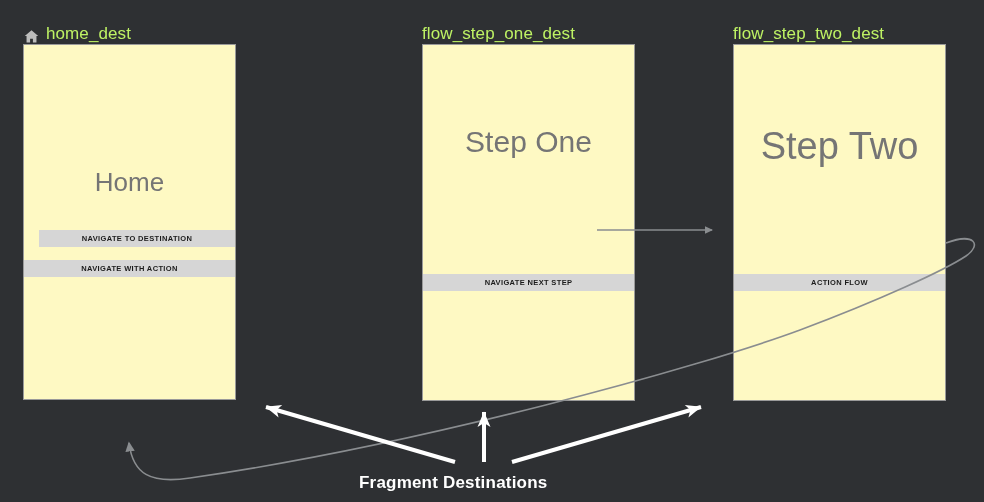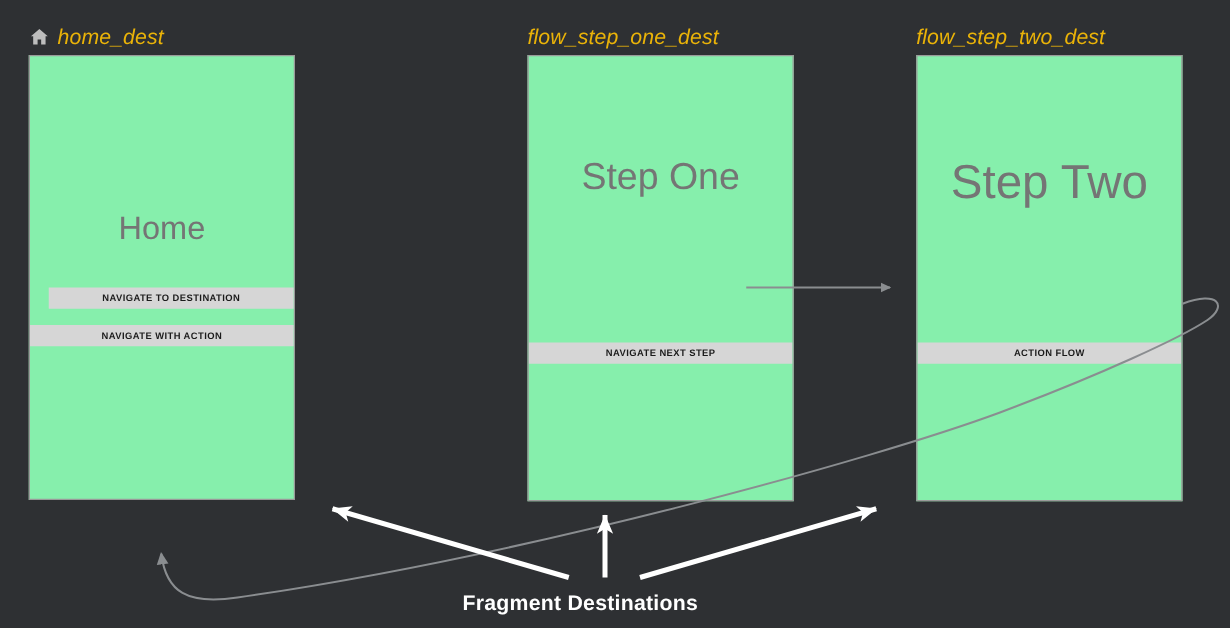--- a/index.html
+++ b/index.html
@@ -20,43 +20,42 @@
     height: 502px;
     background: #2e3033;
   }
 
   
   .dest {
     position: absolute;
   }
   .dest-label {
     display: flex;
-    align-items: flex-start;
+    align-items: flex-end;
     gap: 6px;
     height: 24px;
-    color: #eab308;
+    color: #bef264;
     font-size: 17px;
     font-weight: 400;
     letter-spacing: 0.1px;
     white-space: nowrap;
-    font-style: italic;
   }
   .home-icon {
     width: 17px;
     height: 17px;
     display: inline-block;
     flex: 0 0 auto;
     position: relative;
     top: 1px;
   }
   .home-icon svg { display: block; }
 
   .phone {
     position: relative;
-    background: #86efac;
+    background: #fef9c3;
     border: 1px solid #9a9a9a;
     box-sizing: border-box;
     overflow: hidden;
   }
   .screen-title {
     position: absolute;
     left: 0;
     right: 0;
     text-align: center;
     color: #757575;
@@ -88,21 +87,20 @@
     height: 502px;
     pointer-events: none;
   }
   .callout-label {
     position: absolute;
     color: #ffffff;
     font-size: 17px;
     font-weight: bold;
     white-space: nowrap;
     letter-spacing: 0.2px;
-    margin-left: 11px;
   }
 </style>
 </head>
 <body>
 
 <div id="canvas">
 
   <div class="dest" id="dest-0" style="left:23px; top:20px; width:213px;">
     <div class="dest-label">
       <span class="home-icon">

